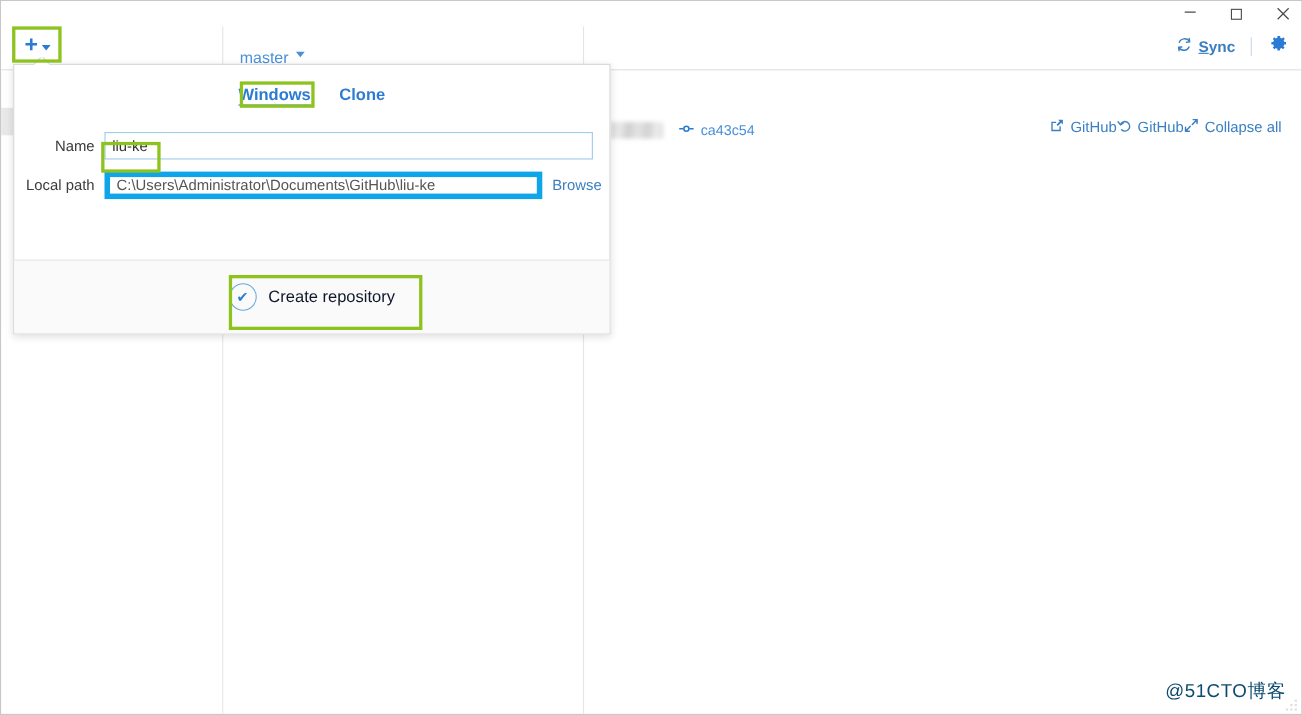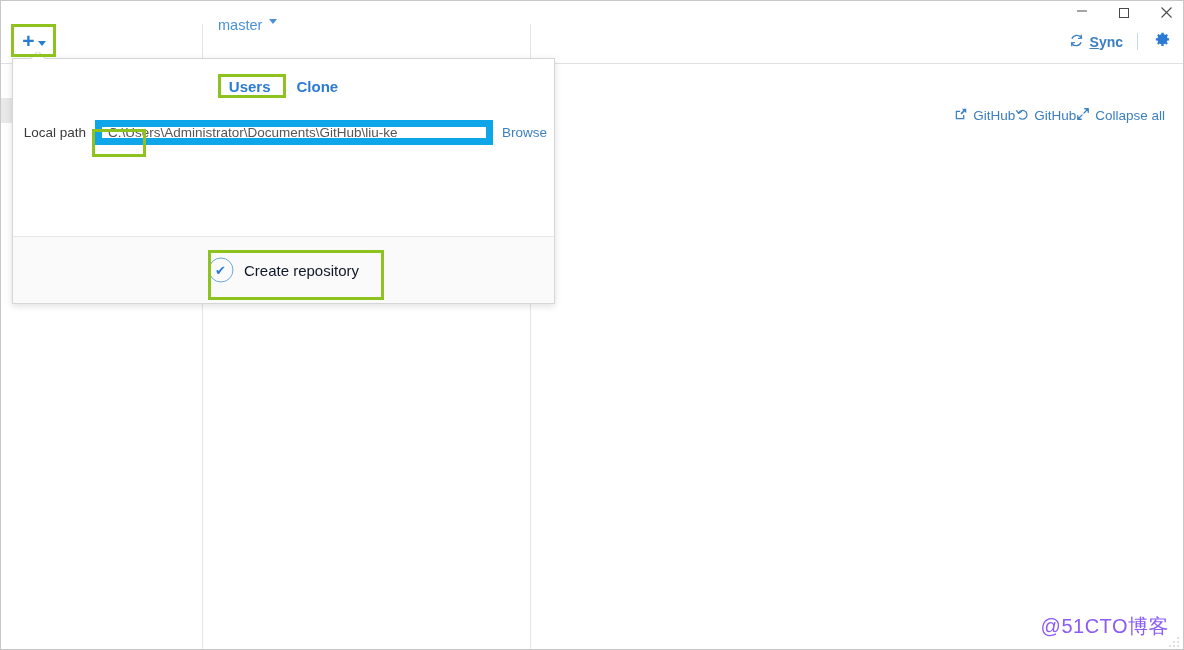--- a/index.html
+++ b/index.html
@@ -94,21 +94,21 @@
     border-left: 4px solid transparent;
     border-right: 4px solid transparent;
     border-top: 5px solid #2b7bd4;
     position: relative;
     top: 2px;
   }
 
   .branch-btn {
     position: absolute;
     left: 217px;
-    top: 16px;
+    top: 44px;
     display: flex;
     align-items: flex-start;
     gap: 7px;
     cursor: pointer;
   }
   .branch-btn .label {
     color: #4a90d9;
     font-size: 14.5px;
   }
   .branch-btn .caret {
@@ -313,21 +313,21 @@
     background: #ffffff;
     font-family: "Liberation Sans", sans-serif;
     font-size: 13.5px;
     color: #333333;
     padding: 0 6px;
     outline: none;
   }
   .name-input { width: 444px; }
   .path-input {
     width: 398px;
-    border: 7px solid #0ea5e9;
+    border: 5px solid #0ea5e9;
     color: #555555;
   }
   .browse-link {
     color: #3a7fc1;
     font-size: 13.5px;
     margin-left: 9px;
     cursor: pointer;
   }
   .gitignore-select {
     display: flex;
@@ -403,22 +403,22 @@
   .anno-add    { left: 10px;  top: 23px;  width: 45px;  height: 33px; }
   .anno-create { left: 217px; top: 73px;  width: 68px;  height: 24px; }
   .anno-name   { left: 91px;  top: 128px; width: 54px;  height: 28px; }
   .anno-submit { left: 207px; top: 249px; width: 176px; height: 50px; }
 
   
   .watermark {
     position: absolute;
     right: 14px;
     bottom: 9px;
-    color: #8b5cf6;
-    font-size: 20px;
+    color: #0c4a6e;
+    font-size: 17px;
     letter-spacing: 0.5px;
     user-select: none;
   }
   .resize-grip {
     position: absolute;
     right: 3px;
     bottom: 3px;
     width: 12px;
     height: 12px;
     opacity: 0.5;
@@ -486,20 +486,34 @@
       </span>
     </div>
   </div>
 
   <div class="col-sep col-sep-a"></div>
   <div class="col-sep col-sep-b"></div>
 
   <div class="left-stub"></div>
 
   <div class="commit-panel">
+    <div class="commit-meta">
+      <div class="meta-bar">2</div>
+      <div class="avatar-blur"></div>
+      <div class="commit-hash">
+        <span>
+          <svg width="14" height="14" viewBox="0 0 16 16">
+            <circle cx="8" cy="8" r="2.6" fill="none" stroke="#2b7bd4" stroke-width="1.6"></circle>
+            <line x1="0.5" y1="8" x2="5" y2="8" stroke="#2b7bd4" stroke-width="1.6"></line>
+            <line x1="11" y1="8" x2="15.5" y2="8" stroke="#2b7bd4" stroke-width="1.6"></line>
+          </svg>
+        </span>
+        <span>ca43c54</span>
+      </div>
+    </div>
     <div class="commit-actions">
       <div class="act-link">
         <span>
           <svg width="14" height="14" viewBox="0 0 16 16">
             <path d="M2 4.2h5v1.4H3.4v7h7V9h1.4v5H2z" fill="#3a7fc1"></path>
             <path d="M9 2h5v5l-1.8-1.8-3.4 3.4-1.4-1.4 3.4-3.4z" fill="#3a7fc1"></path>
           </svg>
         </span>
         <span>GitHub</span>
       </div>
@@ -521,26 +535,30 @@
         </span>
         <span>Collapse all</span>
       </div>
     </div>
   </div>
 
   <div class="popover">
     <div class="pop-notch"></div>
 
     <div class="pop-tabs">
-      <div class="pop-tab active">Users</div>
+      <div class="pop-tab active">Windows</div>
       <div class="pop-tab">Clone</div>
     </div>
 
     <div class="pop-form">
 
+      <div class="form-row">
+        <div class="form-label">Name</div>
+        <input class="text-input name-input" type="text" value="liu-ke" style="">
+      </div>
 
       <div class="form-row">
         <div class="form-label">Local path</div>
         <input class="text-input path-input" type="text" value="C:\Users\Administrator\Documents\GitHub\liu-ke" style="">
         <span class="browse-link">Browse</span>
       </div>
 
 
     </div>
 

